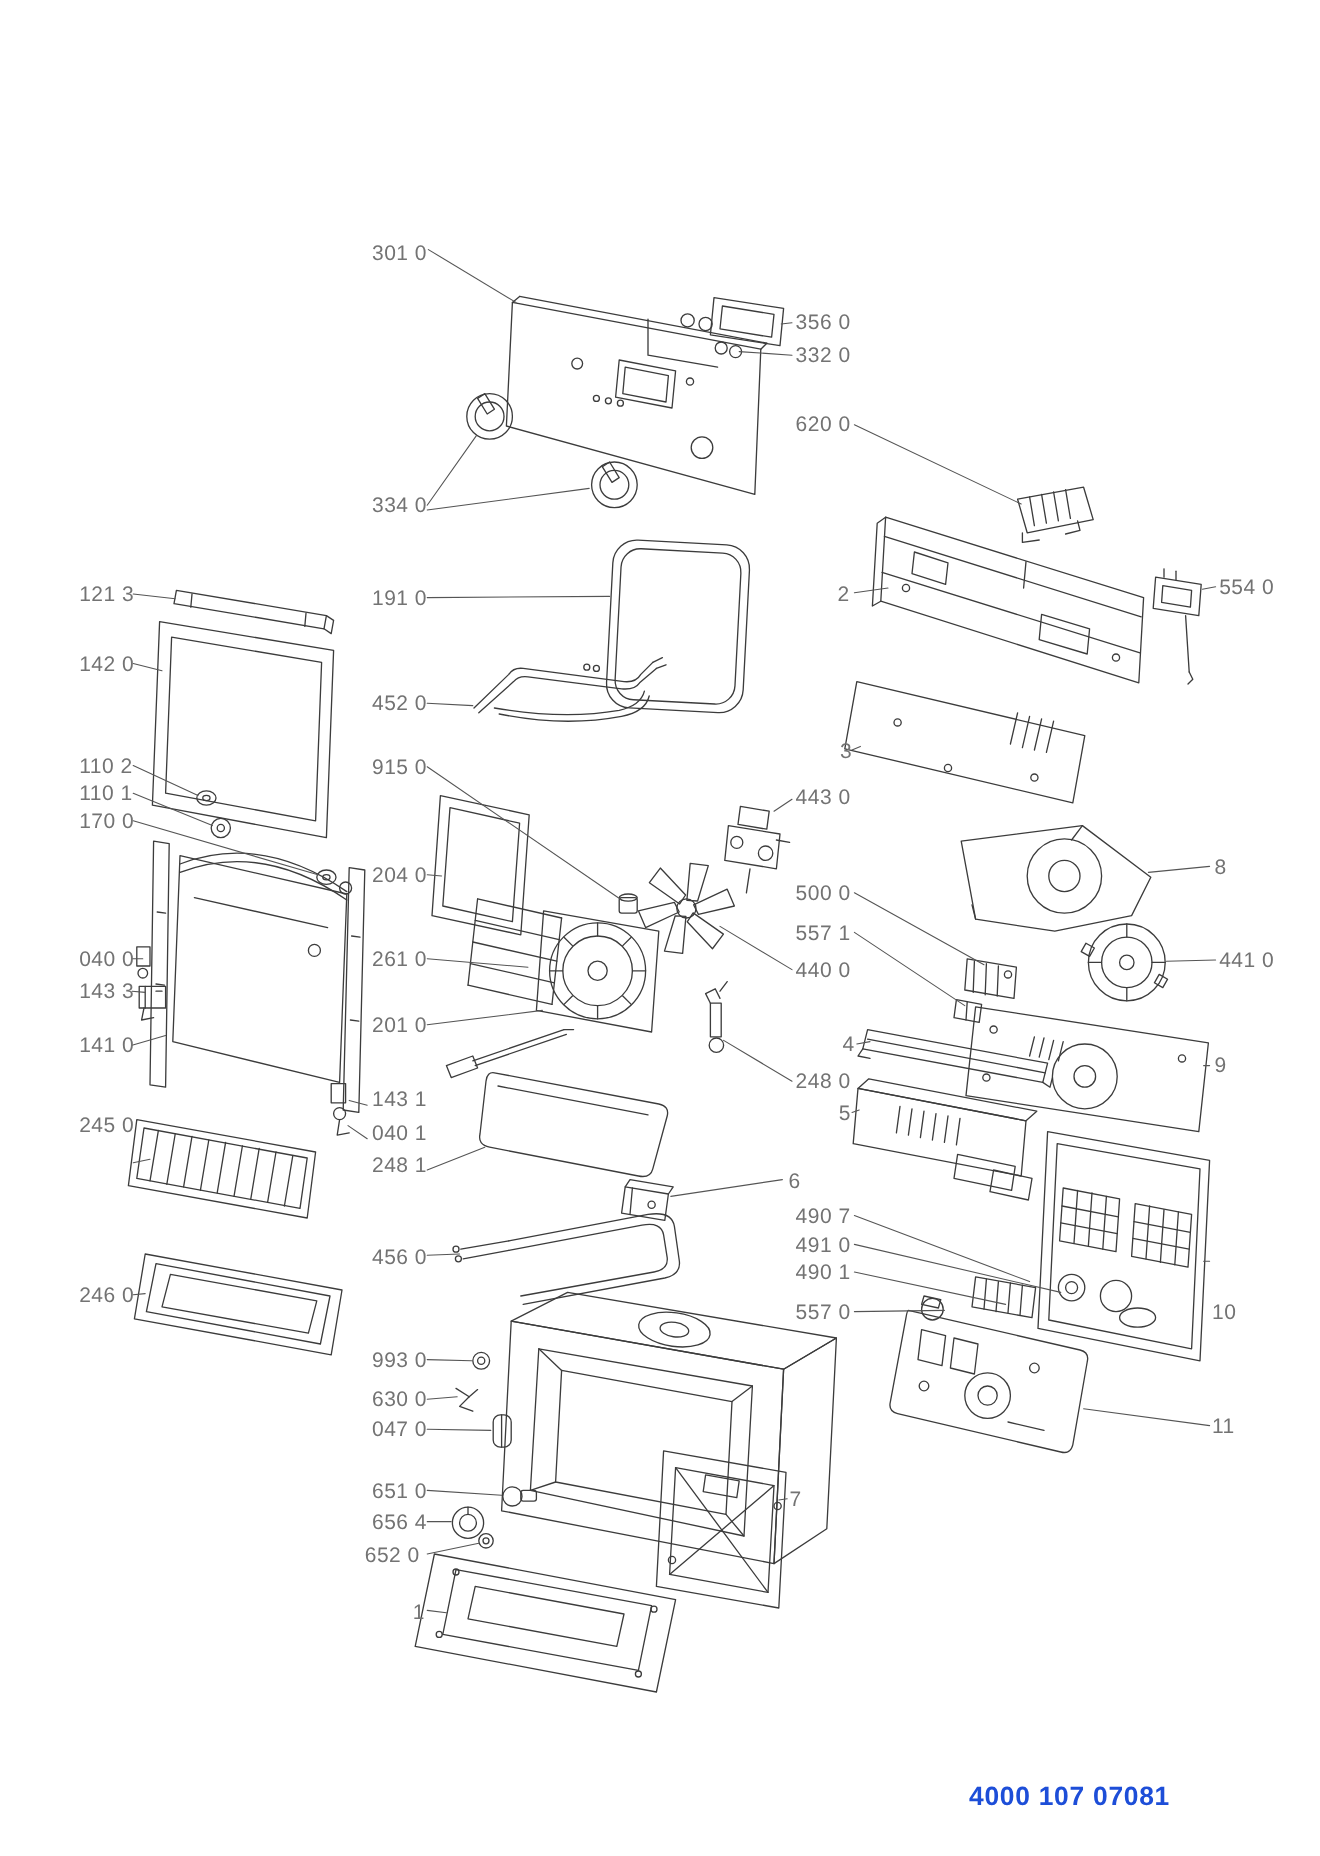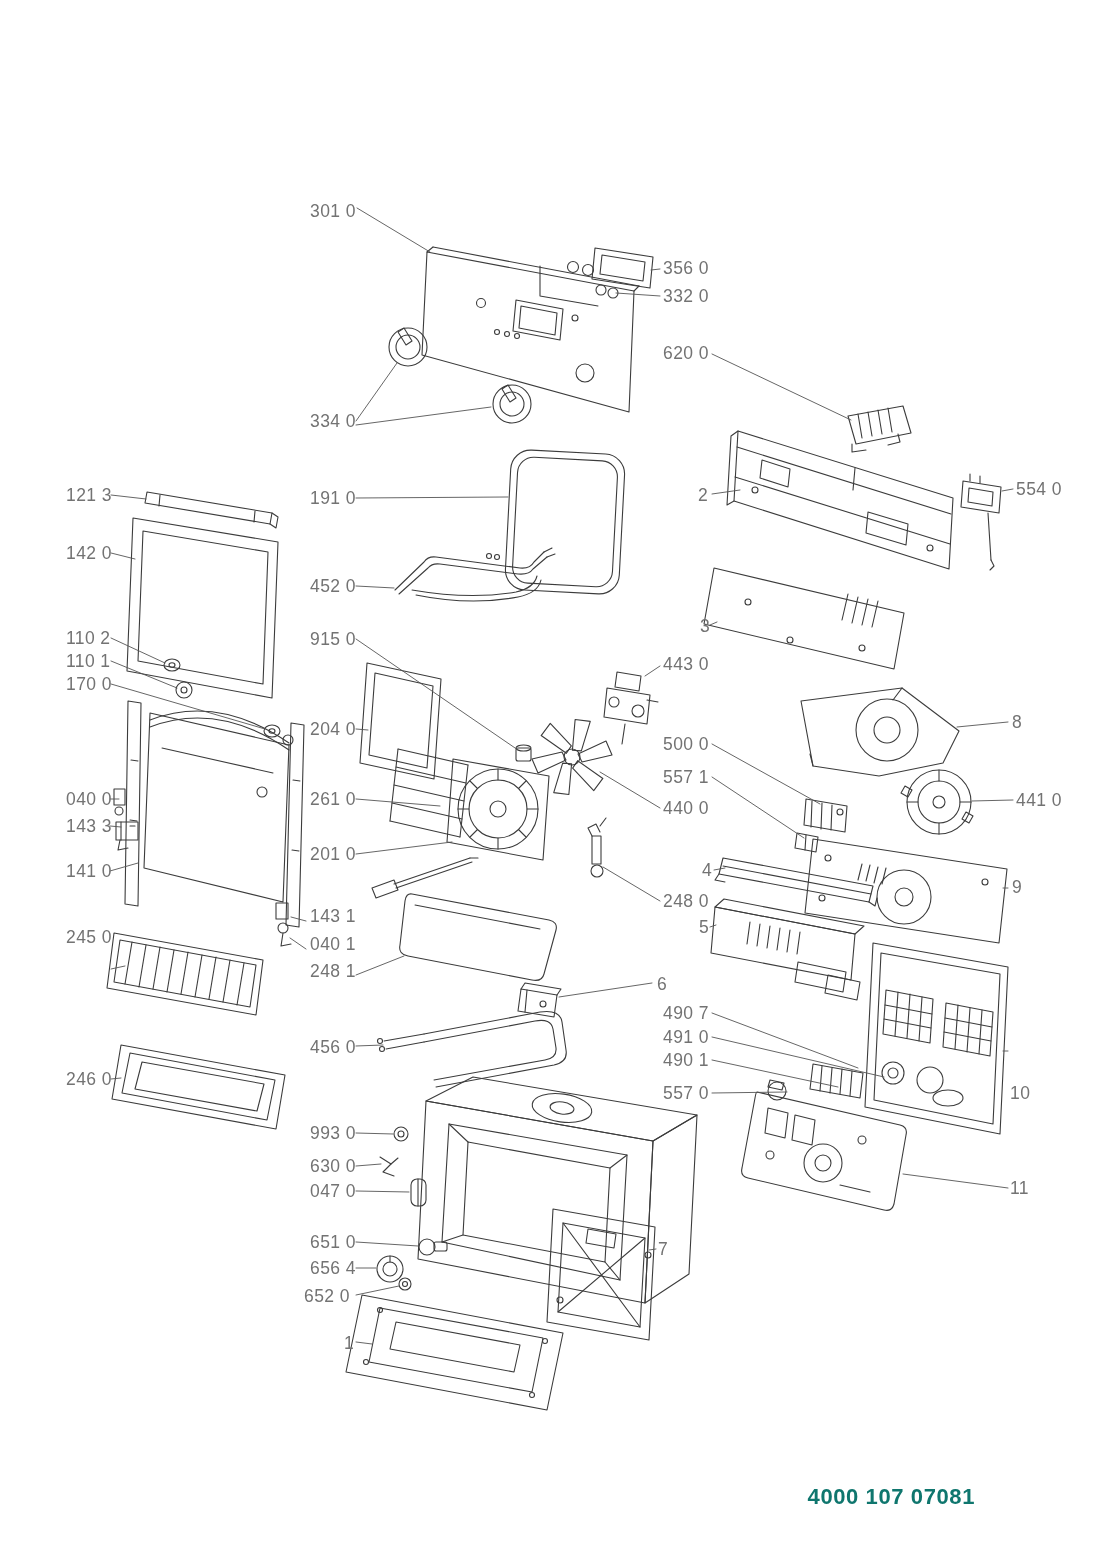--- a/index.html
+++ b/index.html
@@ -20,21 +20,21 @@
     color: #737373;
     letter-spacing: 0.4px;
     white-space: nowrap;
   }
   .footer-code {
     position: absolute;
     right: 125px;
     top: 1484px;
     font-size: 22px;
     font-weight: 700;
-    color: #0f766e;
+    color: #1d4ed8;
     letter-spacing: 0.6px;
   }
 </style>
 </head>
 <body>
 
 <div class="page">
 
   <svg class="diagram-svg" width="1100" height="1547" viewBox="0 0 1100 1547">
 

